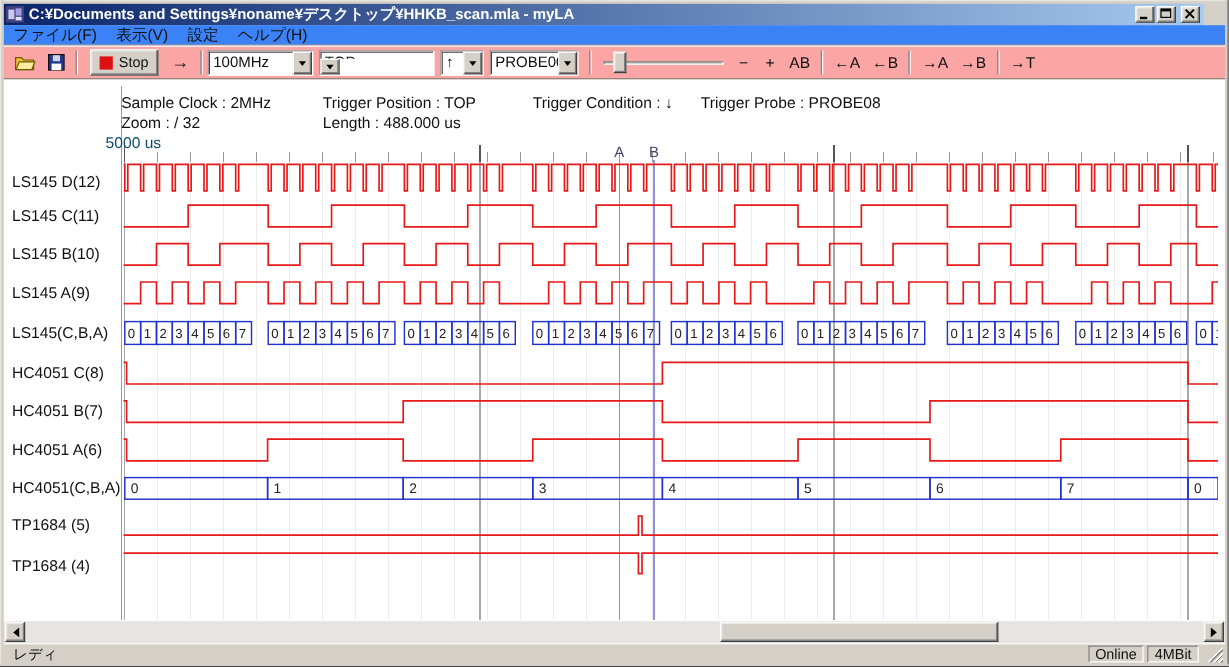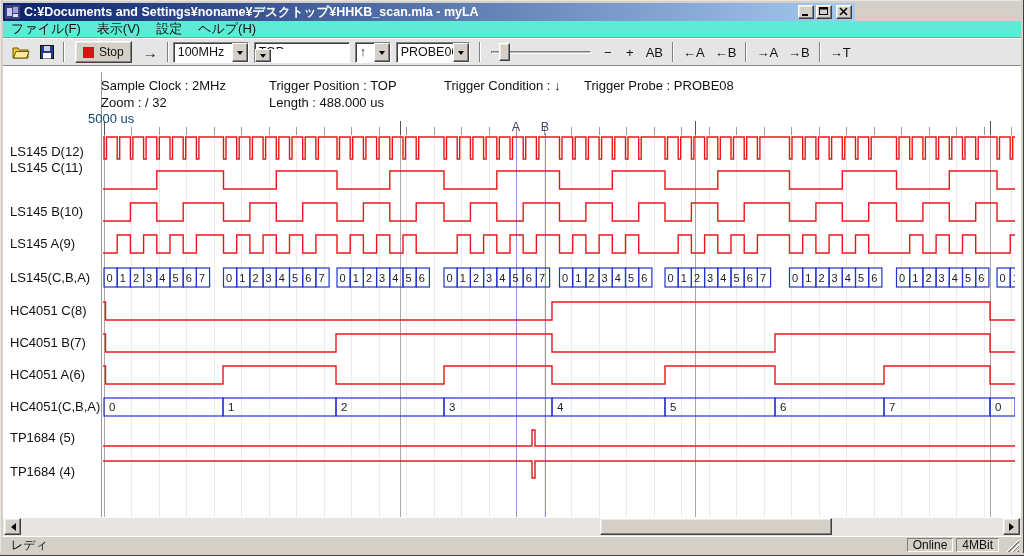--- a/index.html
+++ b/index.html
@@ -4,33 +4,33 @@
 <style>
   html,body{margin:0;padding:0;background:#808080;}
   *{box-sizing:border-box;font-family:"Liberation Sans",sans-serif;}
   .window{position:relative;width:1024px;height:556px;background:#d4d0c8;overflow:hidden;}
   .frame{position:absolute;background:#d4d0c8;z-index:50;pointer-events:none;}
   .frame.top{left:0;top:0;width:1024px;height:3px;box-shadow:inset 0 1px 0 #e8e5de;}
   .frame.left{left:0;top:0;width:3px;height:556px;box-shadow:inset 1px 0 0 #e8e5de;}
   .frame.right{right:0;top:0;width:3px;height:556px;box-shadow:inset -1px 0 0 #404040;}
   .frame.bottom{left:0;bottom:0;width:1024px;height:3px;box-shadow:inset 0 -1px 0 #404040;}
 
-  .titlebar{position:absolute;left:3px;top:3px;width:852px;height:18px;
+  .titlebar{position:absolute;left:3px;top:3px;width:1000px;height:18px;
     background:linear-gradient(90deg,#0a246a,#a6caf0);display:flex;align-items:center;padding:0 2px;}
   .titlebar .title{color:#fff;font-size:12.5px;font-weight:600;margin-left:4px;white-space:nowrap;overflow:hidden;flex:1;}
   .winbtns{display:flex;gap:2px;margin-right:1px;}
   .winbtn{width:16px;height:14px;padding:0;display:flex;align-items:center;justify-content:center;}
   .btn3d{background:#d4d0c8;border:1px solid;border-color:#fff #404040 #404040 #fff;
     box-shadow:inset -1px -1px 0 #808080,inset 1px 1px 0 #ece9e2;}
 
   .menubar{position:absolute;left:3px;top:21px;width:1018px;height:17px;display:flex;align-items:center;
-    border-bottom:1px solid #9a968e;background:#5eead4;}
+    border-bottom:1px solid #9a968e;background:#3b82f6;}
   .menu-item{font-size:13px;color:#111;padding:1px 8px;white-space:nowrap;}
 
-  .toolbar{position:absolute;left:3px;top:38px;width:1018px;height:28px;background:#e5e5e5;
+  .toolbar{position:absolute;left:3px;top:38px;width:1018px;height:28px;background:#fca5a5;
     border-top:1px solid #fff;border-bottom:1px solid #8a867e;display:flex;align-items:center;padding:0 4px;}
   .tbsep{width:2px;height:20px;border-left:1px solid #808080;border-right:1px solid #fff;margin:0 4px;}
   .flatbtn{background:transparent;border:1px solid transparent;font-size:13px;color:#111;
     min-width:22px;height:22px;display:flex;align-items:center;justify-content:center;padding:0 4px;}
   .stopbtn{height:22px;display:flex;align-items:center;gap:5px;padding:0 7px;font-size:12px;color:#111;margin-left:6px;}
   .stopsq{width:11px;height:11px;background:#dd1111;}
   .runbtn{font-size:15px;margin-left:6px;}
   .combo{height:21px;background:#fff;border:1px solid;border-color:#808080 #fff #fff #808080;
     box-shadow:inset 1px 1px 0 #404040;display:flex;align-items:stretch;margin-right:5px;}
   .combo-value{flex:1;font-size:12.5px;color:#111;padding:2px 0 0 4px;white-space:nowrap;overflow:hidden;}
@@ -72,21 +72,21 @@
   <span class="info-text" style="left:101px;top:78px">Sample Clock : 2MHz</span>
   <span class="info-text" style="left:269px;top:78px">Trigger Position : TOP</span>
   <span class="info-text" style="left:444px;top:78px">Trigger Condition : ↓</span>
   <span class="info-text" style="left:584px;top:78px">Trigger Probe : PROBE08</span>
   <span class="info-text" style="left:101px;top:95px">Zoom : /  32</span>
   <span class="info-text" style="left:269px;top:95px">Length : 488.000 us</span>
   <span class="scale-label">5000 us</span>
 
   <div id="label-panel">
       <span class="chan-label" style="top: 144px;">LS145 D(12)</span>
-      <span class="chan-label" style="top: 160px;">LS145 C(11)</span>
+      <span class="chan-label" style="top: 172px;">LS145 C(11)</span>
       <span class="chan-label" style="top: 204px;">LS145 B(10)</span>
       <span class="chan-label" style="top: 236px;">LS145 A(9)</span>
       <span class="chan-label" style="top: 270px;">LS145(C,B,A)</span>
       <span class="chan-label" style="top: 303px; text-align: center;">HC4051 C(8)</span>
       <span class="chan-label" style="top: 335px;">HC4051 B(7)</span>
       <span class="chan-label" style="top: 367px;">HC4051 A(6)</span>
       <span class="chan-label" style="top: 399px;">HC4051(C,B,A)</span>
       <span class="chan-label" style="top: 430px;">TP1684 (5)</span>
       <span class="chan-label" style="top: 464px;">TP1684 (4)</span>
     </div>
@@ -379,21 +379,21 @@
       </svg>
     </button>
     <div class="tbsep"></div>
     <button class="btn3d stopbtn">
       <span class="stopsq"></span>
       <span>Stop</span>
     </button>
     <button class="flatbtn runbtn">→</button>
     <div class="tbsep"></div>
     <span id="combo-area" style="display:flex;align-items:center">
-        <span class="combo" style="width: 76px;">
+        <span class="combo" style="width: 88px;">
           <span class="combo-value">100MHz</span>
           <span class="combo-drop">
             <span class="tri-down"></span>
           </span>
         </span>
         <span class="combo" style="width: 96px; flex-direction: column;">
           <span class="combo-value">TOP</span>
           <span class="combo-drop">
             <span class="tri-down"></span>
           </span>

